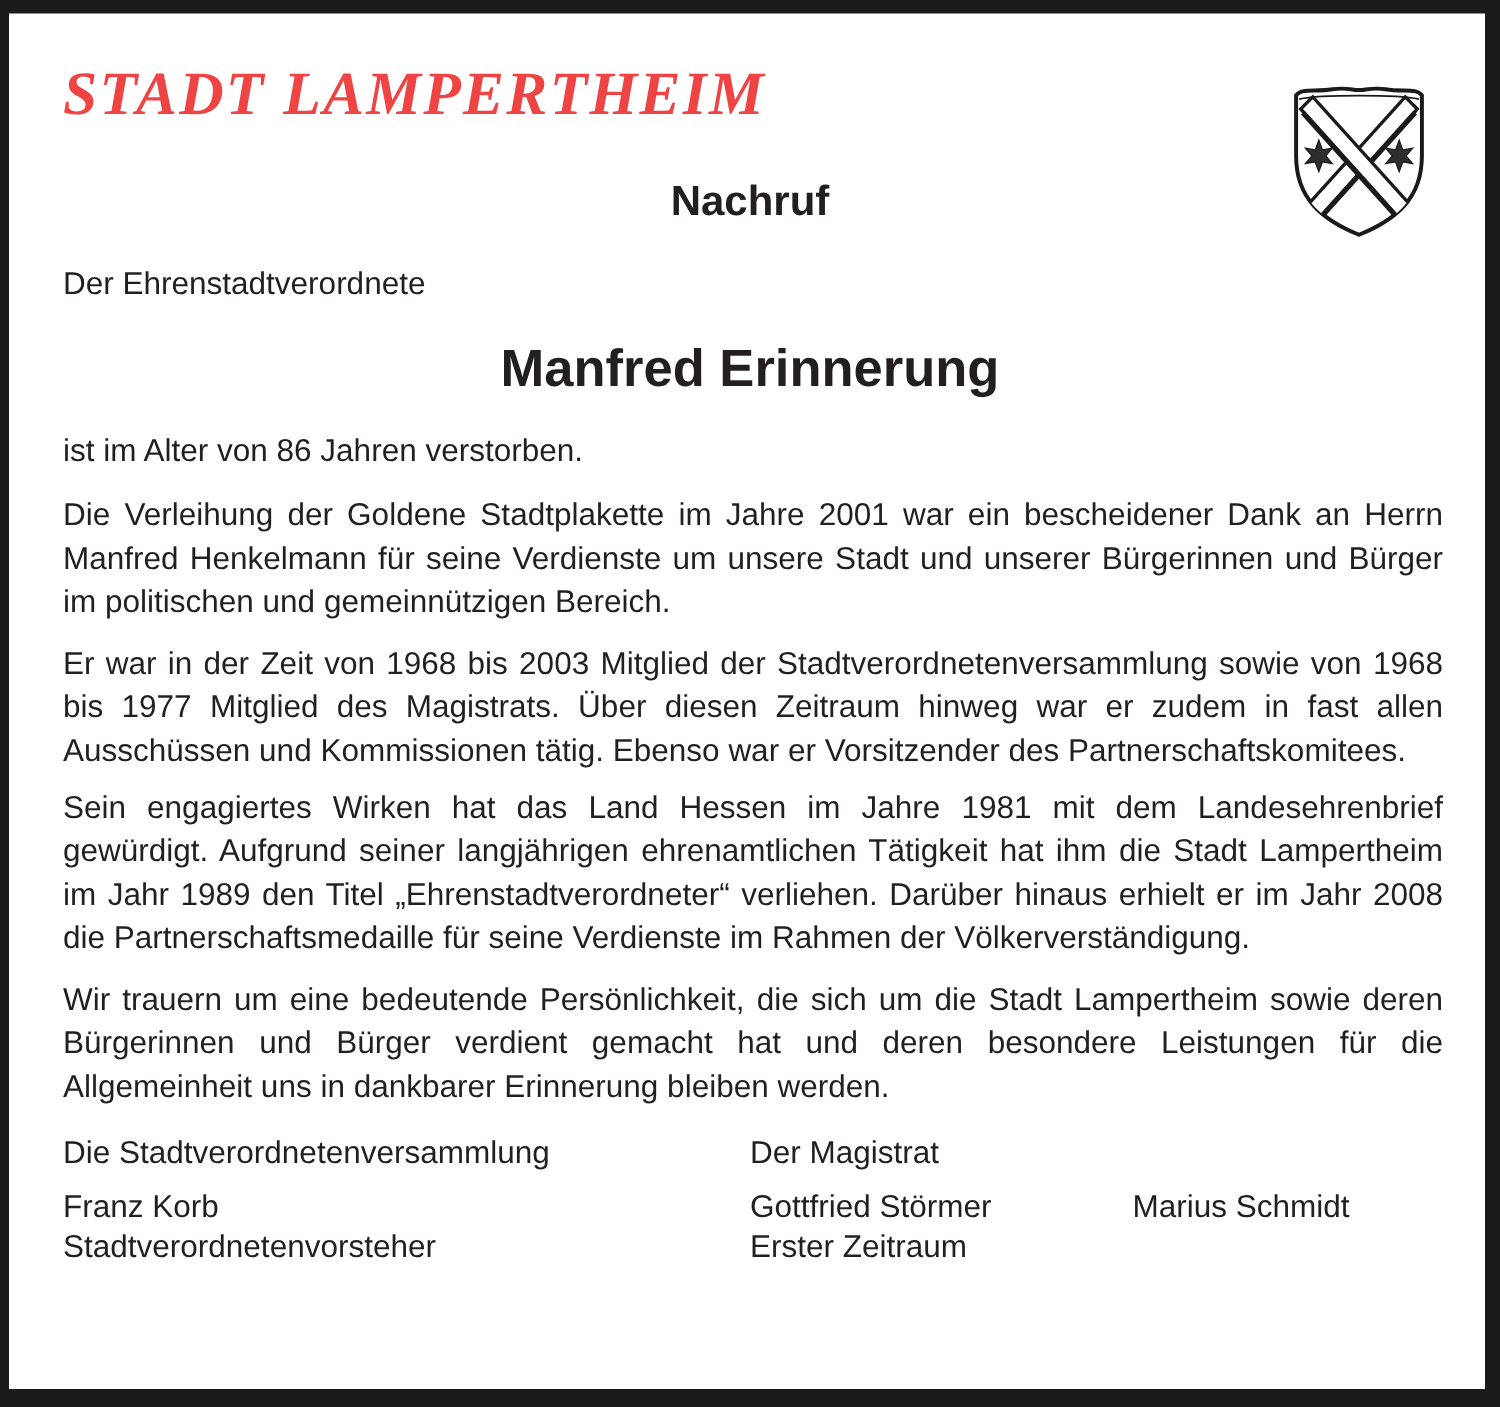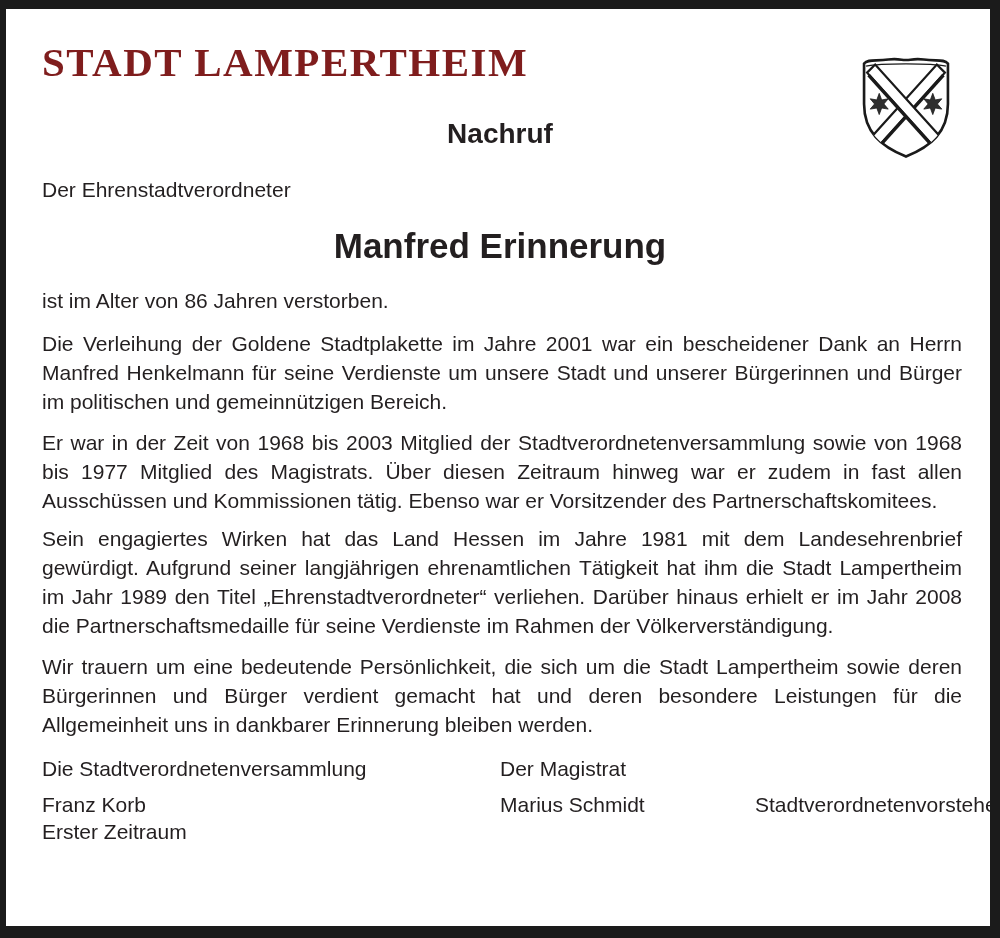--- a/index.html
+++ b/index.html
@@ -21,21 +21,22 @@
     overflow: hidden;
   }
 
   .city-title {
     font-family: "Liberation Serif", serif;
     font-weight: bold;
     font-size: 41px;
     line-height: 47px;
     letter-spacing: 1.5px;
     margin: 2px 0 0 4px;
-    color: #7f1d1d;
+    color: #ef4444;
+    font-style: italic;
   }
 
   .crest {
     position: absolute;
     top: 42px;
     right: 36px;
     width: 96px;
     height: 112px;
   }
 
@@ -121,40 +122,41 @@
       <polygon points="9,21 17,13 81,84 73,92" fill="#ffffff" stroke="#1a1a1a" stroke-width="2.2"></polygon>
       <line x1="10.5" y1="23.5" x2="74.5" y2="94.5" stroke="#1a1a1a" stroke-width="3.4"></line>
     </g>
 
     <use href="#star6" fill="#2e2e2e" stroke="#1a1a1a" stroke-width="0.8"></use>
     <use href="#star6" fill="#2e2e2e" stroke="#1a1a1a" stroke-width="0.8" transform="translate(53,0)"></use>
   </svg>
 
   <div class="notice-kind">Nachruf</div>
 
-  <div class="intro-line">Der Ehrenstadtverordneter</div>
+  <div class="intro-line">Der Ehrenstadtverordnete</div>
 
   <h2 class="deceased-name">Manfred Erinnerung</h2>
 
 
   <p class="death-line">ist im Alter von 86 Jahren verstorben.</p>
 
   <p class="para p1">Die Verleihung der Goldene Stadtplakette im Jahre 2001 war ein bescheidener Dank an Herrn Manfred Henkelmann für seine Verdienste um unsere Stadt und unserer Bürgerinnen und Bürger im politischen und gemeinnützigen Bereich.</p>
 
   <p class="para p2">Er war in der Zeit von 1968 bis 2003 Mitglied der Stadtverordnetenversammlung sowie von 1968 bis 1977 Mitglied des Magistrats. Über diesen Zeitraum hinweg war er zudem in fast allen Ausschüssen und Kommissionen tätig. Ebenso war er Vorsitzender des Partnerschaftskomitees.</p>
 
   <p class="para p3">Sein engagiertes Wirken hat das Land Hessen im Jahre 1981 mit dem Landesehrenbrief gewürdigt. Aufgrund seiner langjährigen ehrenamtlichen Tätigkeit hat ihm die Stadt Lampertheim im Jahr 1989 den Titel „Ehrenstadtverordneter“ verliehen. Darüber hinaus erhielt er im Jahr 2008 die Partnerschaftsmedaille für seine Verdienste im Rahmen der Völkerverständigung.</p>
 
   <p class="para p4">Wir trauern um eine bedeutende Persönlichkeit, die sich um die Stadt Lampertheim sowie deren Bürgerinnen und Bürger verdient gemacht hat und deren besondere Leistungen für die Allgemeinheit uns in dankbarer Erinnerung bleiben werden.</p>
 
   <div class="signatures">
     <div class="sig-cell">Die Stadtverordnetenversammlung</div>
     <div class="sig-cell">Der Magistrat</div>
     <div class="sig-cell"></div>
 
     <div class="sig-cell">Franz Korb</div>
+    <div class="sig-cell">Gottfried Störmer</div>
     <div class="sig-cell">Marius Schmidt</div>
 
     <div class="sig-cell">Stadtverordnetenvorsteher</div>
     <div class="sig-cell">Erster Zeitraum</div>
   </div>
 
 </div>
 
 </body></html>

